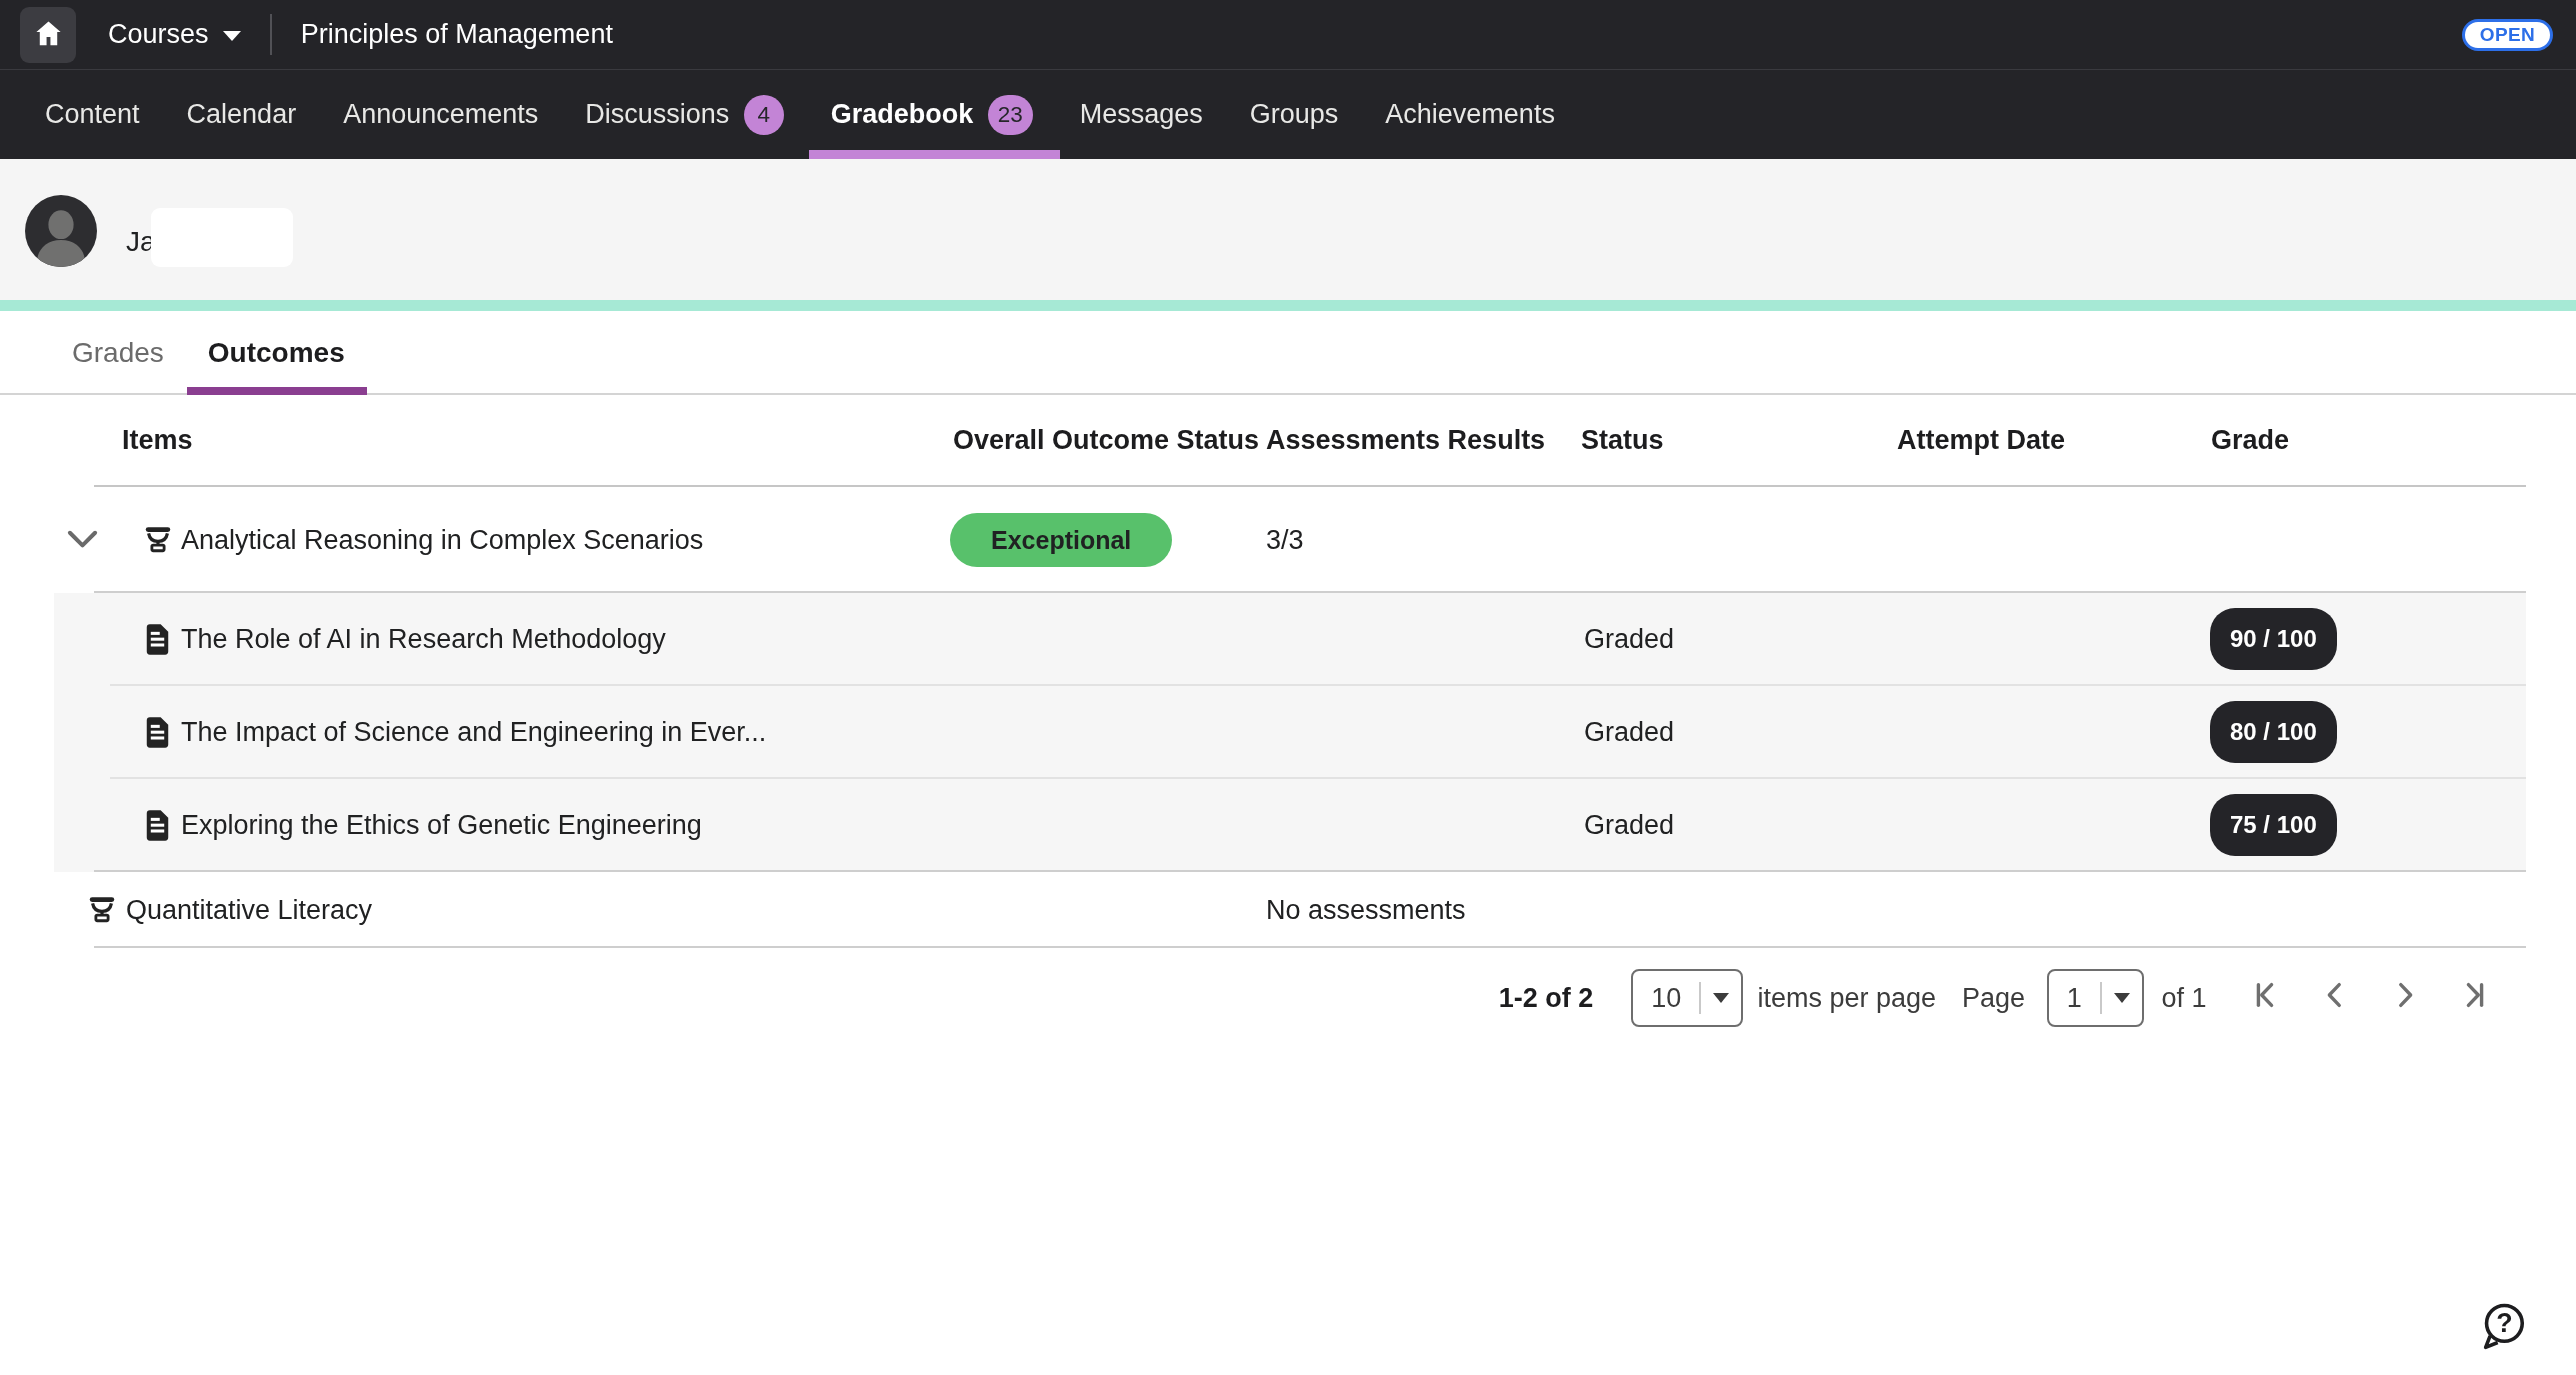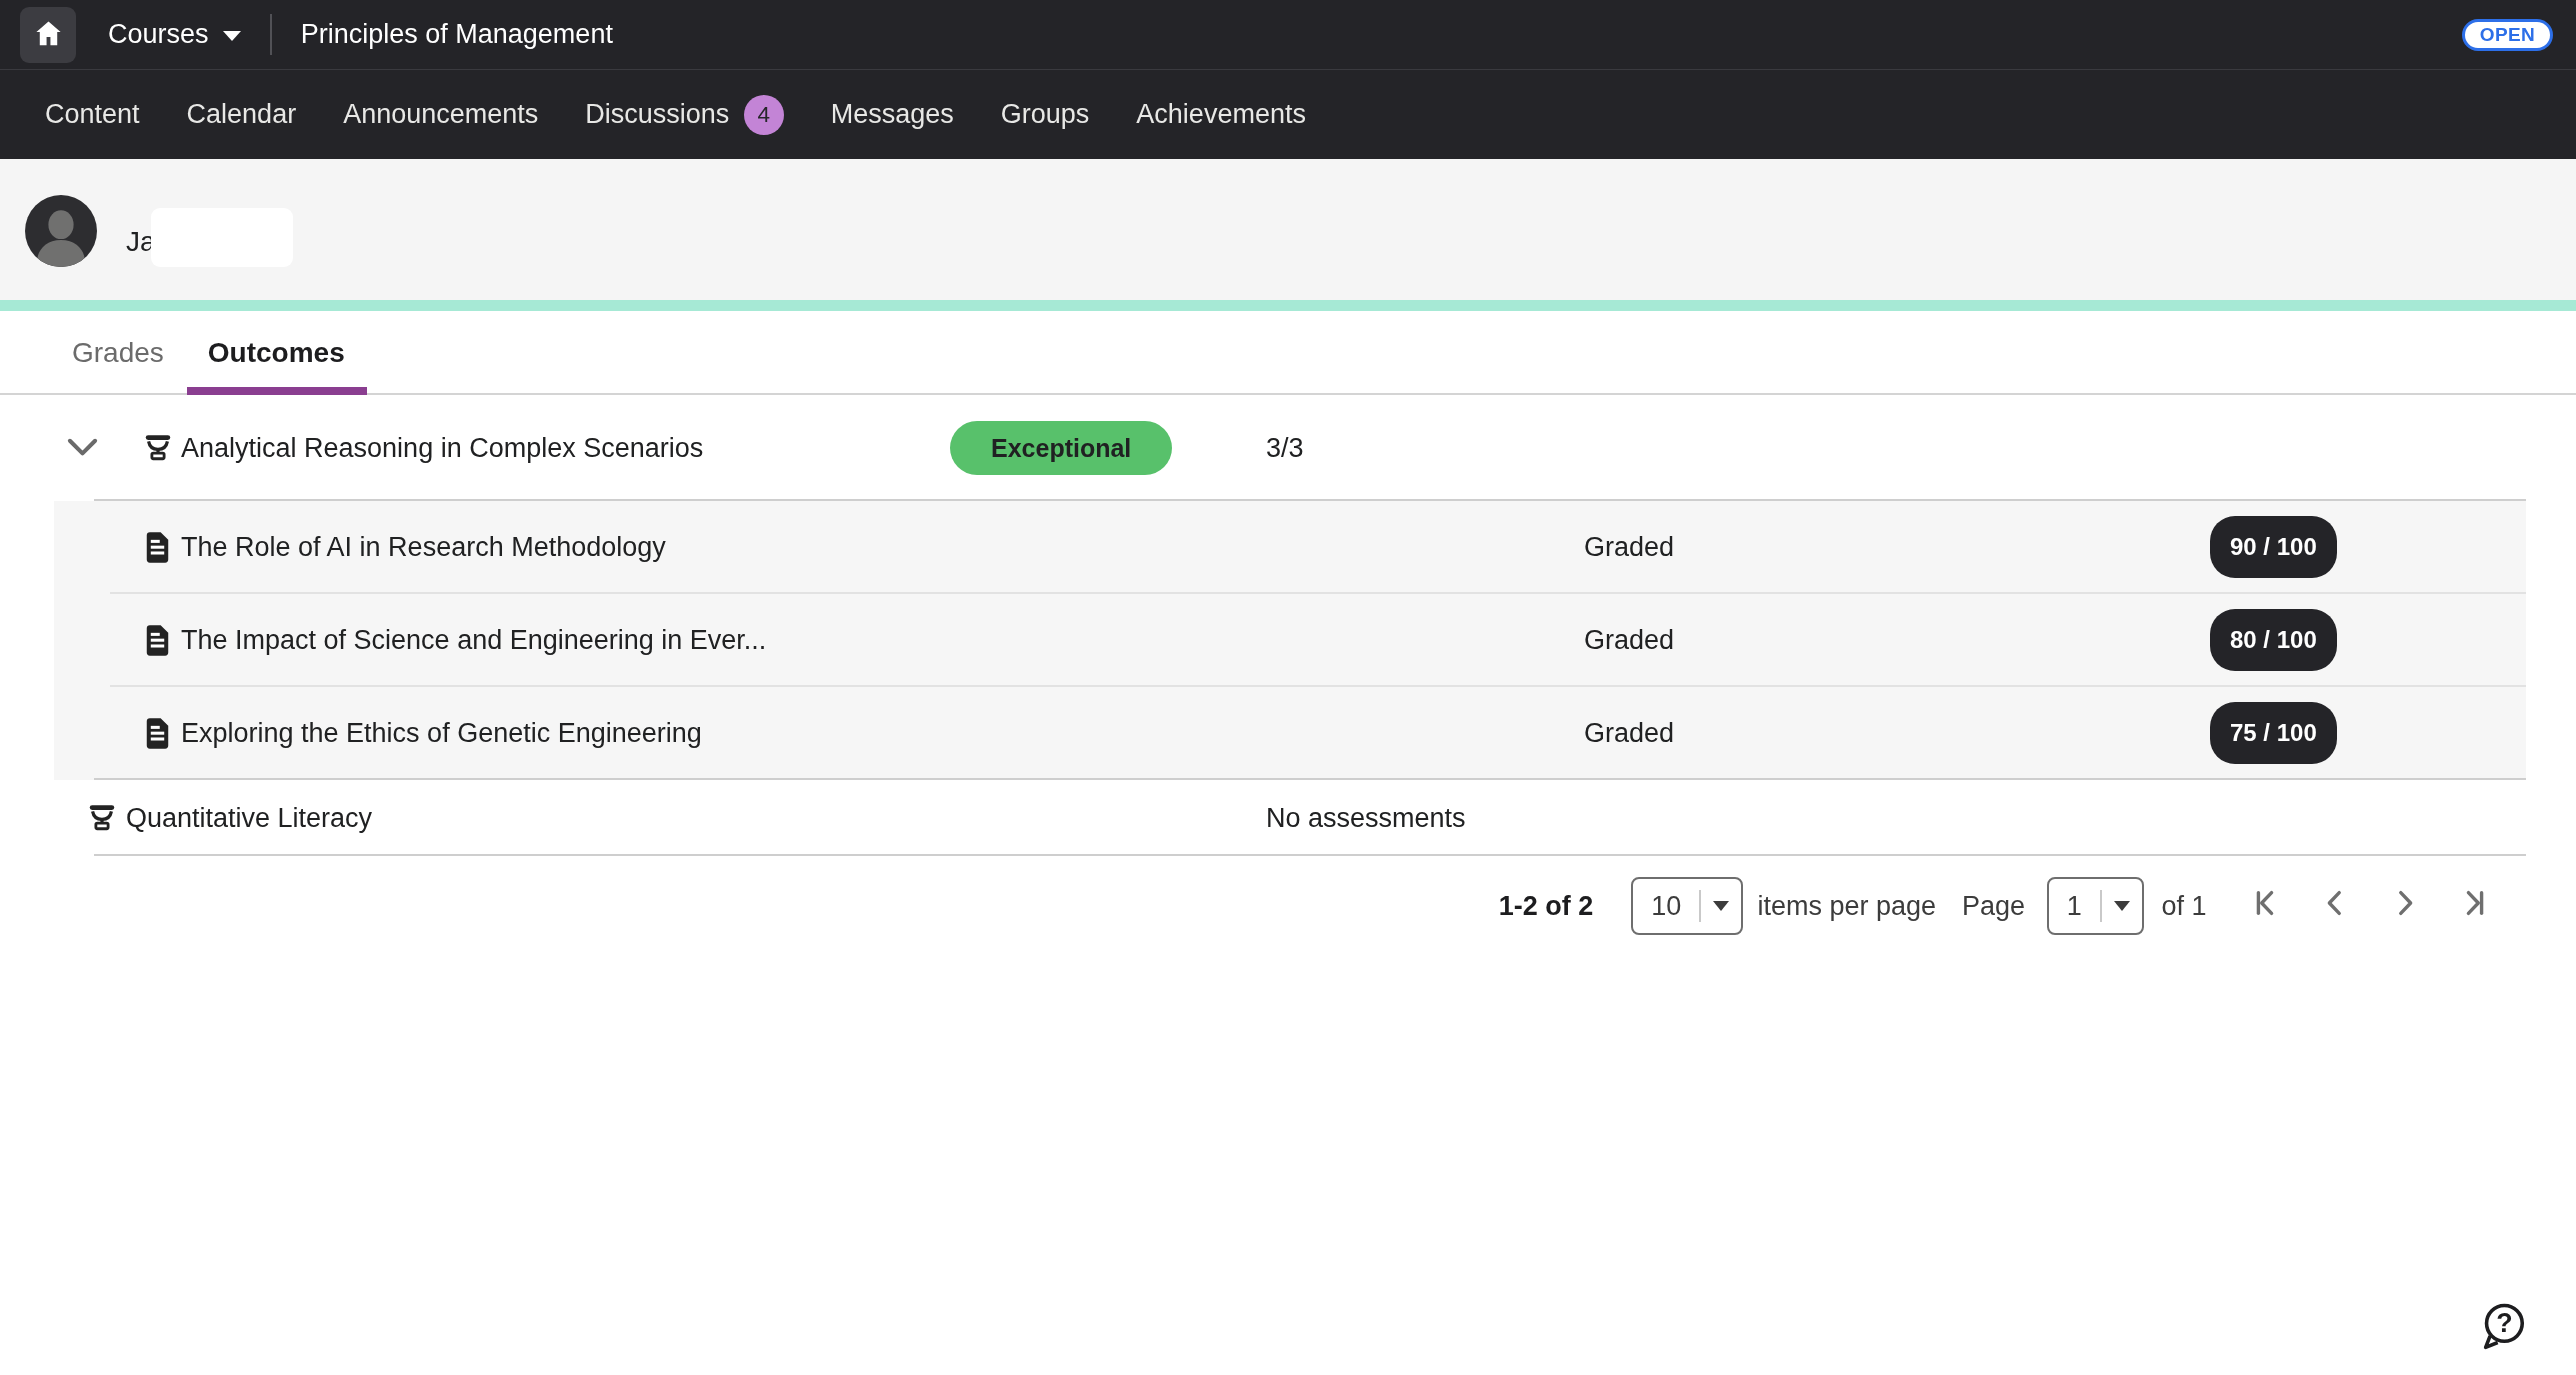--- a/index.html
+++ b/index.html
@@ -124,20 +124,24 @@
     </div>
     <div class="nav-item">
       <span class="nav-label">Calendar</span>
     </div>
     <div class="nav-item">
       <span class="nav-label">Announcements</span>
     </div>
     <div class="nav-item">
       <span class="nav-label">Discussions</span>
       <span class="nav-badge">4</span>
+    </div>
+    <div class="nav-item active">
+      <span class="nav-label">Gradebook</span>
+      <span class="nav-badge">23</span>
     </div>
     <div class="nav-item">
       <span class="nav-label">Messages</span>
     </div>
     <div class="nav-item">
       <span class="nav-label">Groups</span>
     </div>
     <div class="nav-item">
       <span class="nav-label">Achievements</span>
     </div>
@@ -164,20 +168,28 @@
 
 <div class="accent-bar"></div>
 
 <div class="tabs-band">
   <div class="tabs-rule"></div>
 <div class="tab">Grades</div>
     <div class="tab active">Outcomes</div>
   </div>
 
 <main class="table-wrap">
+  <div class="thead">
+      <div class="th th-0">Items</div>
+      <div class="th th-1">Overall Outcome Status</div>
+      <div class="th th-2">Assessments Results</div>
+      <div class="th th-3">Status</div>
+      <div class="th th-4">Attempt Date</div>
+      <div class="th th-5">Grade</div>
+    </div>
   <div>
       <div class="row outcome-expandable">
         <span class="chevron"><svg width="31" height="21.6" viewBox="0 0 34 24" fill="none">
             <path d="M3 4 17 18 31 4" stroke="#6a6a6a" stroke-width="4.5" stroke-linecap="round" stroke-linejoin="round"></path>
           </svg></span>
         <span class="row-icon icon-at-98"><svg width="32" height="32" viewBox="0 0 34 34" fill="none">
             <rect x="4" y="4.5" width="26" height="5" rx="2.5" fill="#232323"></rect>
             <path d="M7 11 q1.5 8.5 10 8.5 q8.5 0 10 -8.5" stroke="#232323" stroke-width="3.4"></path>
             <path d="M17 19.5 v4" stroke="#232323" stroke-width="3.4"></path>
             <rect x="10.5" y="23.5" width="13" height="6" rx="1.5" stroke="#232323" stroke-width="3"></rect>

